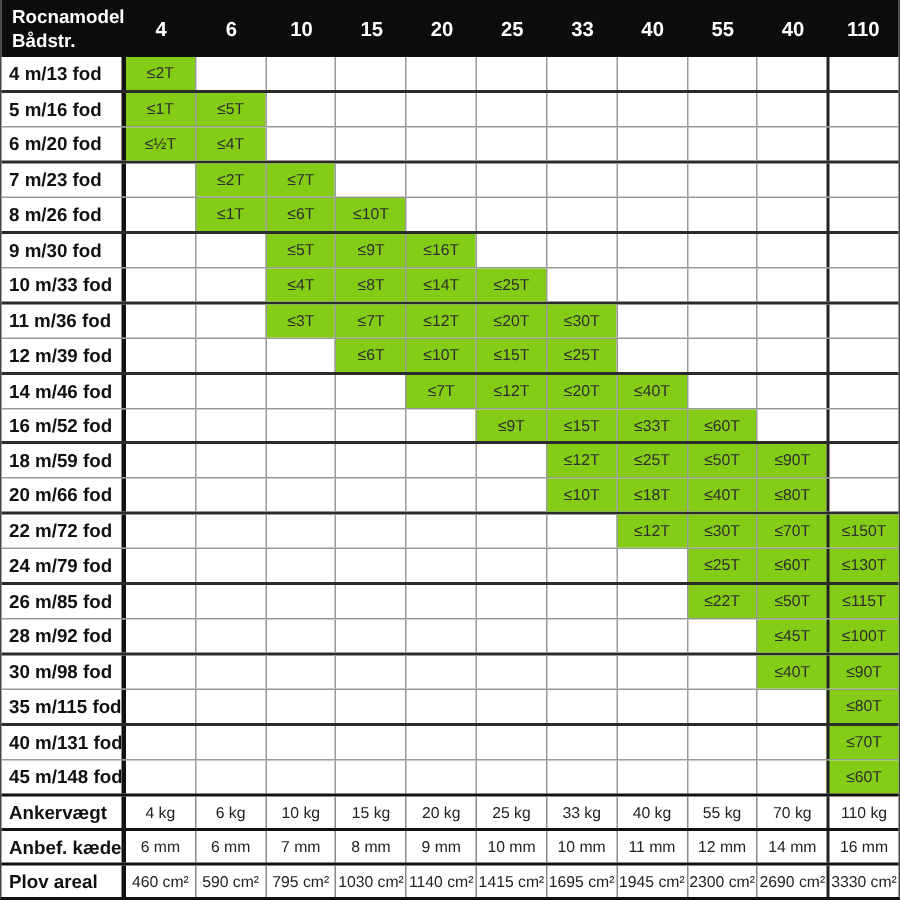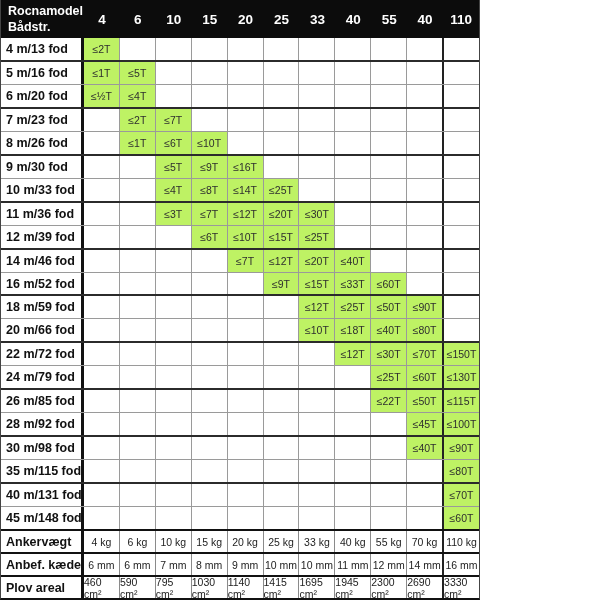--- a/index.html
+++ b/index.html
@@ -1,20 +1,20 @@
 <!DOCTYPE html>
 <html><head>
 <meta charset="utf-8">
 <style>
   * { box-sizing: border-box; margin: 0; padding: 0; }
   html, body { width: 600px; height: 600px; background: #fff; }
   body { font-family: "Liberation Sans", sans-serif; color: #111; }
 
   .table {
-    width: 480px; height: 600px;
+    width: 600px; height: 600px;
     display: flex; flex-direction: column;
     border-left: 1px solid #444;
     border-right: 1px solid #444;
     border-bottom: 2px solid #111;
     background: #fff;
   }
 
   
   .thead {
     height: 38px; flex: 0 0 38px;
@@ -47,21 +47,21 @@
     font-weight: bold; font-size: 12.5px; color: #111;
     white-space: nowrap; overflow: hidden;
   }
   .datacell {
     flex: 1; display: flex; align-items: center; justify-content: center;
     font-size: 10.5px; color: #2e2e2e;
     border-left: 1px solid #9a9a9a;
   }
   .datacell.first { border-left: none; }
   .datacell.lastcol { border-left: 2px solid #222; }
-  .datacell.filled { background: #bef264; }
+  .datacell.filled { background: #84cc16; }
 
   
   .frow { flex: 0 0 23px; height: 23px; display: flex; border-top: 2px solid #111; }
   .flabel {
     width: 83px; flex: 0 0 83px;
     border-right: 3px solid #111;
     display: flex; align-items: center;
     padding-left: 5px;
     font-weight: bold; font-size: 12.5px;
     white-space: nowrap; overflow: hidden; text-align: center;

